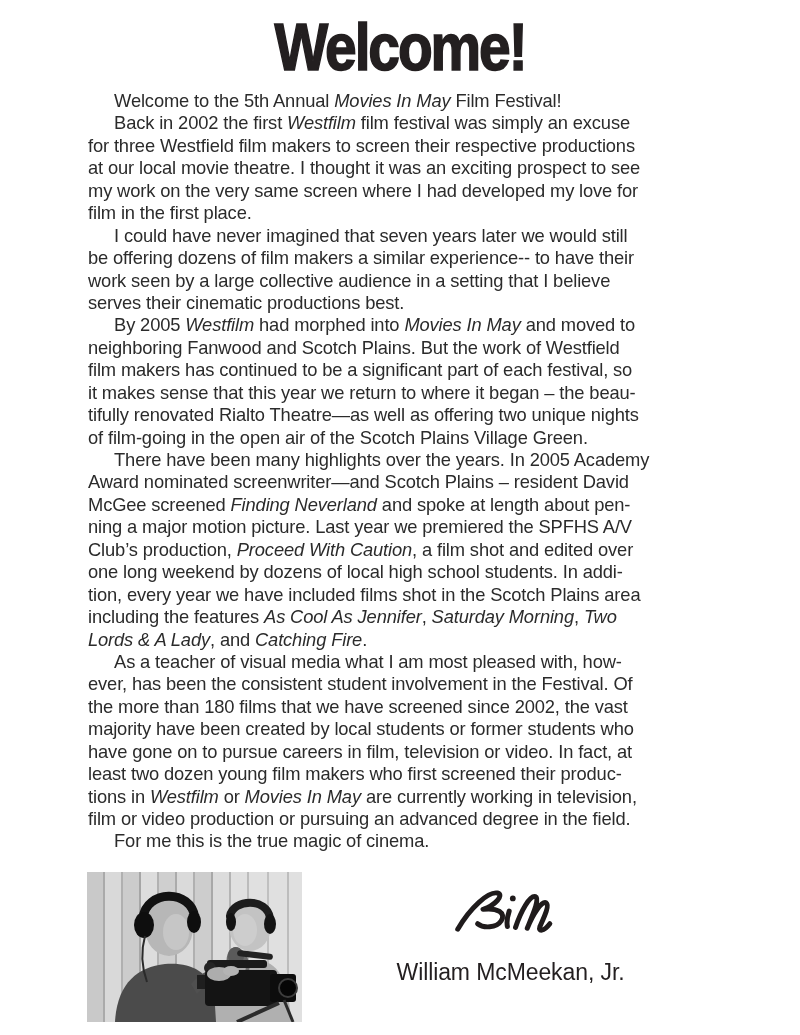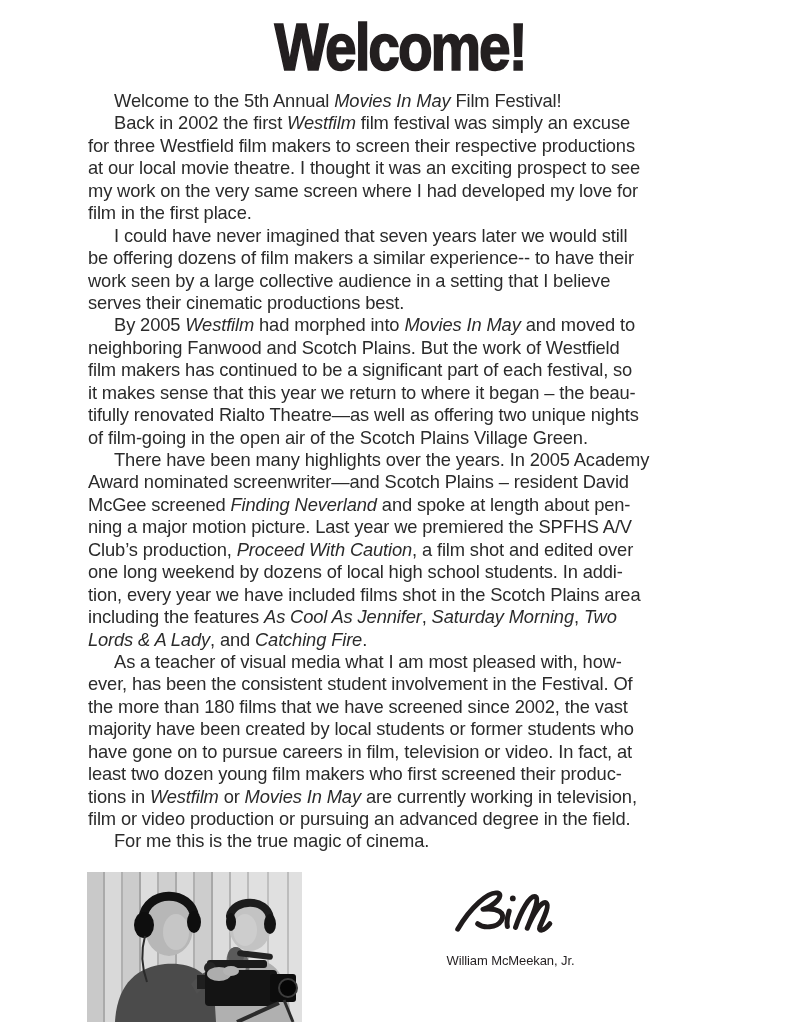--- a/index.html
+++ b/index.html
@@ -22,21 +22,21 @@
   .line.indent{padding-left:27px;}
   .it{font-style:italic;}
   .photo{
     position:absolute;left:87px;top:872px;width:215px;height:150px;overflow:hidden;
   }
   .photo svg{display:block;width:215px;height:150px;}
   .sig-block{
     position:absolute;left:373px;top:884px;width:275px;text-align:center;color:#231f20;
   }
   .sig-svg{width:118px;height:56px;display:inline-block;}
-  .founder-name{font-size:13px;line-height:21px;margin-top:6px;letter-spacing:-0.1px;}
+  .founder-name{font-size:23px;line-height:21px;margin-top:18px;letter-spacing:-0.1px;}
   .founder-credit{font-size:18px;line-height:22px;margin-top:2px;letter-spacing:-0.1px;white-space:nowrap;}
 </style>
 </head>
 <body>
 
 <div class="page">
 
   <h1 class="title">Welcome!</h1>
 
   <div class="letter-body">

